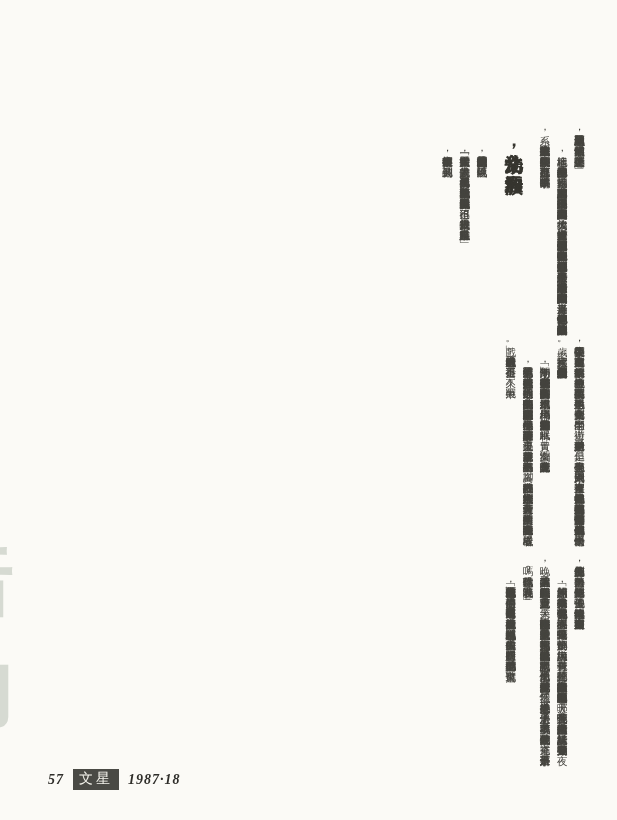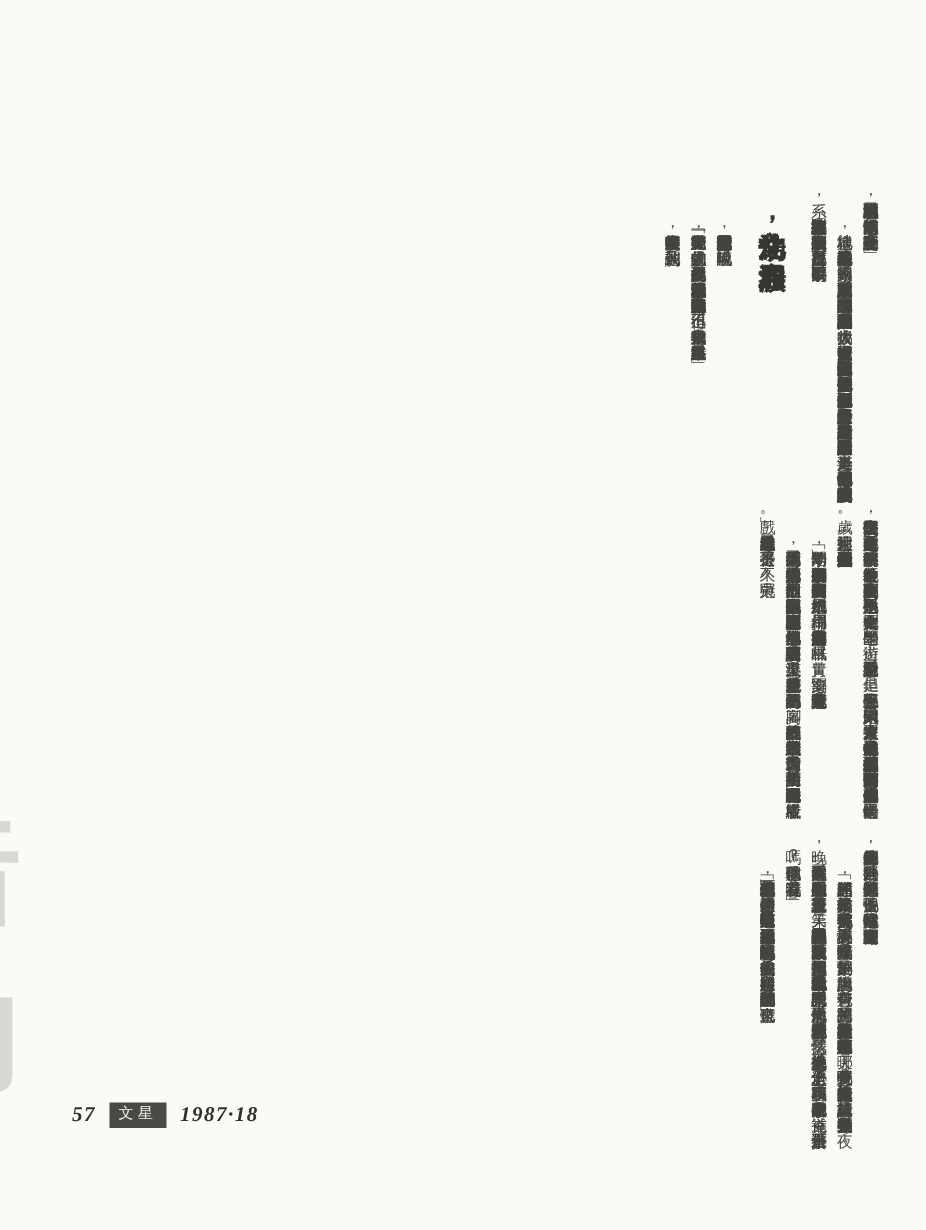--- a/index.html
+++ b/index.html
@@ -37,33 +37,33 @@
     line-height:32px;
     font-weight:700;
     letter-spacing:0.5px;
     text-indent:12px;
     color:#36352f;
     white-space:nowrap;
   }
   
   .footer{
     position:absolute;
-    left:48px;top:735px;
+    left:48px;top:769px;
     display:flex;align-items:center;gap:9px;
     font-size:14px;
   }
   .page-number, .issue{
     font-weight:bold;font-style:italic;
     color:#2f2e2a;
     letter-spacing:1px;
   }
   .magazine-logo{
     background:#4a4a45;
     color:#f4f3ec;
-    font-size:10px;
+    font-size:14px;
     line-height:1;
     padding:3px 6px 4px 6px;
     letter-spacing:3px;
     font-weight:normal;font-style:normal;
   }
   
   .edge-art{
     position:absolute;
     left:-78px;
     width:100px;

